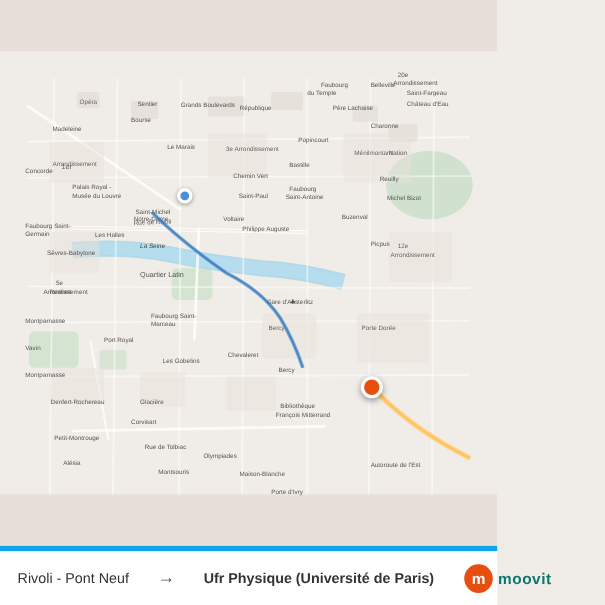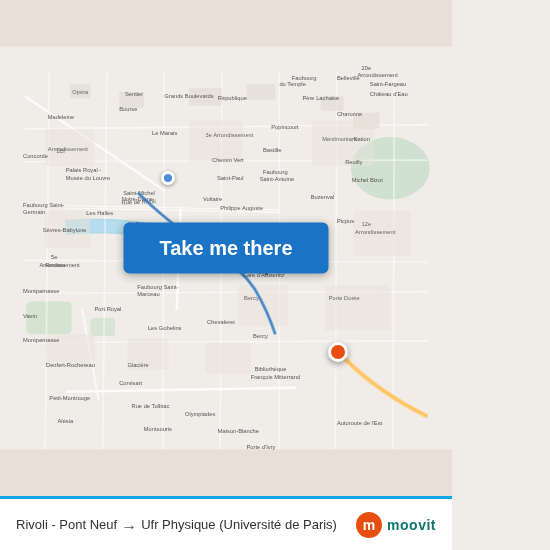--- a/index.html
+++ b/index.html
@@ -50,45 +50,45 @@
       font-weight: bold;
       cursor: pointer;
       white-space: nowrap;
       box-shadow: 0 2px 8px rgba(0,0,0,0.3);
       z-index: 10;
     }
 
     
     #bottom-bar {
       background: #ffffff;
-      border-top: 3px solid #0ea5e9;
+      border-top: 5px solid #0ea5e9;
       padding: 10px 16px;
       display: flex;
       align-items: center;
-      gap: 4px;
+      gap: 26px;
       min-height: 54px;
     }
 
     #origin-label {
       font-size: 13px;
       color: #333;
       font-weight: 500;
       white-space: nowrap;
     }
 
     #arrow-icon {
       color: #555;
       font-size: 16px;
       flex-shrink: 0;
     }
 
     #destination-label {
       font-size: 13px;
       color: #333;
-      font-weight: 400;
+      font-weight: 700;
       white-space: nowrap;
     }
 
     #moovit-logo {
       margin-left: auto;
       display: flex;
       align-items: center;
       gap: 4px;
       flex-shrink: 0;
     }
@@ -291,21 +291,20 @@
       <path d="M 168 178 Q 200 210 250 245 Q 290 265 310 295 Q 325 320 335 350" stroke="#2060a0" stroke-width="2" fill="none" opacity="0.5"></path>
     </svg>
 
     <div class="origin-dot" style="top: 171px; left: 161px;">
     </div>
 
     <div class="dest-pin" style="top: 342px; left: 328px;">
       <div class="dest-pin-circle"></div>
     </div>
 
-    <button id="take-me-there-btn">Take me there</button>
 
 
   </div>
 
   <div id="bottom-bar">
     <span id="origin-label">Rivoli - Pont Neuf</span>
     <span id="arrow-icon">→</span>
     <span id="destination-label">Ufr Physique (Université de Paris)</span>
 
     <div id="moovit-logo">

